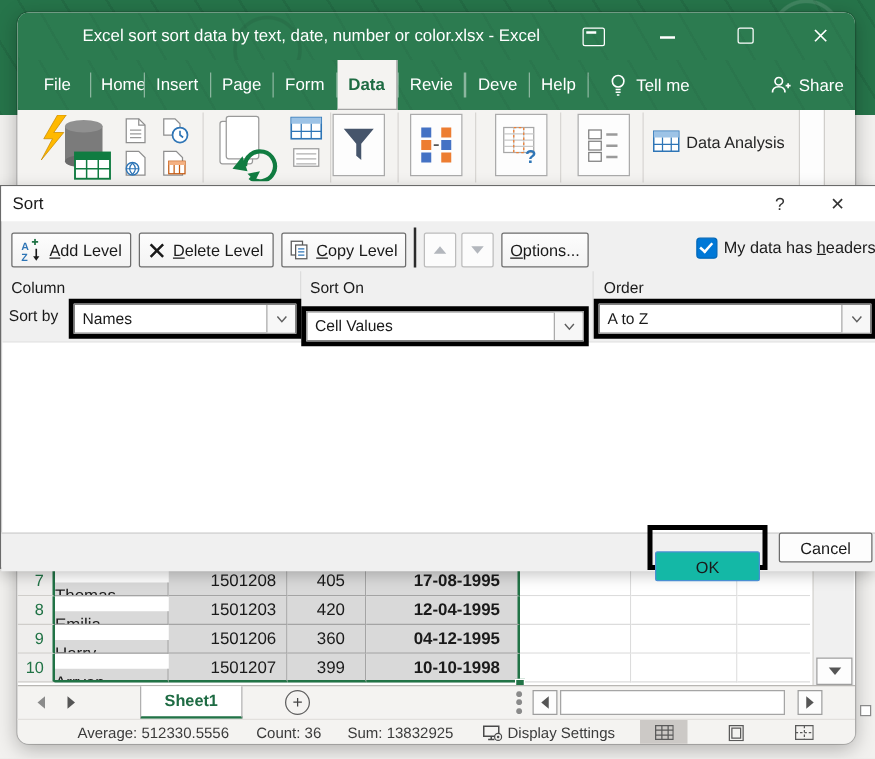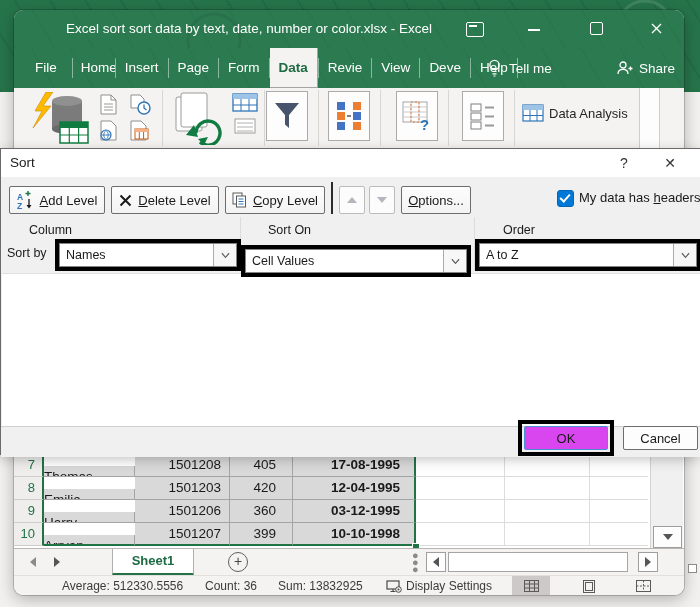--- a/index.html
+++ b/index.html
@@ -53,32 +53,32 @@
   .dlg-close{position:absolute;left:658px;top:3px;width:22px;height:22px;text-align:center;line-height:22px;font-size:14px;color:#333;}
   .dbtn{position:absolute;height:28px;background:linear-gradient(#fdfdfd,#f3f3f3);border:1px solid #6d6d6d;border-radius:2px;
         font-size:13px;color:#1a1a1a;display:flex;align-items:center;justify-content:center;gap:6px;box-sizing:border-box;}
   .dbtn .k{text-decoration:underline;}
   .dbtn.dis{border-color:#bcbcbc;background:#fcfcfc;}
   .tsep{position:absolute;left:330px;top:33px;width:2px;height:32px;background:#2b2b2b;}
   .cb{position:absolute;left:556px;top:41px;width:15px;height:15px;background:#0078d7;border-radius:3px;border:1px solid #0067b8;}
   .cb::after{content:"";position:absolute;left:4px;top:1px;width:4px;height:8px;border:solid #fff;border-width:0 2px 2px 0;transform:rotate(42deg);}
   .cbl{position:absolute;left:578px;top:41px;font-size:13px;color:#1a1a1a;white-space:nowrap;}
   .cbl .k{text-decoration:underline;}
-  .colhdr{position:absolute;top:74px;font-size:12.5px;color:#1a1a1a;margin-left:20px;}
+  .colhdr{position:absolute;top:74px;font-size:12.5px;color:#1a1a1a;}
   .banddiv{position:absolute;top:68px;width:1px;height:54px;background:#dcdcdc;}
   .sortby{position:absolute;left:6px;top:97px;font-size:12.5px;color:#1a1a1a;}
   .anno{position:absolute;border:4px solid #000;box-sizing:border-box;z-index:7;}
   .combo{width:100%;height:100%;background:#fff;border:1px solid #848484;box-sizing:border-box;display:flex;align-items:stretch;}
   .combo .val{flex:1;font-size:12.5px;color:#1a1a1a;line-height:22px;padding-left:6px;white-space:nowrap;overflow:hidden;}
   .combo .drop{width:22px;background:#f7f7f7;border-left:1px solid #ababab;display:flex;align-items:center;justify-content:center;}
   .chev{width:9px;height:9px;}
   .dlg-list{position:absolute;left:1px;top:124px;width:698px;height:153px;background:#fff;border-top:1px solid #e0e0e0;}
   .dlg-foot{position:absolute;left:0;top:277px;width:700px;height:30px;background:#f0f0f0;border-top:1px solid #cfcfcf;}
-  .okbtn{width:100%;height:100%;background:#d946ef;border:1px solid #4a8fd2;border-radius:2px;font-size:13px;color:#1a1a1a;
-         display:flex;align-items:center;justify-content:center;box-sizing:border-box;}
+  .okbtn{width:100%;height:100%;background:#14b8a6;border:1px solid #4a8fd2;border-radius:2px;font-size:13px;color:#1a1a1a;
+         display:flex;align-items:center;justify-content:center;box-sizing:border-box;margin-top:15px;}
   .cancelbtn{position:absolute;left:622px;top:277px;width:75px;height:24px;background:#fdfdfd;border:1px solid #6d6d6d;border-radius:2px;
          font-size:13px;color:#1a1a1a;display:flex;align-items:center;justify-content:center;box-sizing:border-box;z-index:6;}
   
   .grid{position:absolute;left:0;top:440px;width:670px;height:98px;background:#fff;}
   .grow{position:absolute;left:0;width:636px;height:23px;display:flex;}
   .cell{box-sizing:border-box;font-size:13.5px;color:#1a1a1a;line-height:22px;white-space:nowrap;overflow:hidden;}
   .rh{width:30px;background:#efeeed;color:#217346;text-align:right;padding-right:7px;border-right:2px solid #217346;border-bottom:1px solid #cfcdca;font-size:13px;}
   .sel{background:#d9d9d9;border-right:1px solid #a4a4a4;border-bottom:1px solid #a4a4a4;}
   .c-name{width:91px;padding-left:0;margin-top:12px;}
   .c-id{width:95px;text-align:right;padding-right:8px;}
@@ -142,21 +142,20 @@
       <div class="tab">Insert</div>
       <div class="tdiv"></div>
       <div class="tab">Page</div>
       <div class="tdiv"></div>
       <div class="tab">Form</div>
       <div class="tdiv"></div>
       <div class="tab sel">Data</div>
       <div class="tdiv"></div>
       <div class="tab">Revie</div>
       <div class="tdiv"></div>
-      <div class="tab">View</div>
       <div class="tdiv"></div>
       <div class="tab">Deve</div>
       <div class="tdiv"></div>
       <div class="tab">Help</div>
       <div class="tdiv"></div>
 
       <div class="tellme">
         <svg width="13" height="19" viewBox="0 0 13 19">
           <circle cx="6.5" cy="6" r="4.6" fill="none" stroke="#fff" stroke-width="1.3"></circle>
           <path d="M4.5 12.5h4 M4.5 14.8h4 M5.5 17h2" stroke="#fff" stroke-width="1.2" fill="none"></path>
@@ -309,21 +308,21 @@
         <div class="cell sel c-date">12-04-1995</div>
         <div class="cell emp e1"></div>
         <div class="cell emp e2"></div>
         <div class="cell emp e3"></div>
       </div>
       <div class="grow" style="top:50px">
         <div class="cell rh">9</div>
         <div class="cell sel c-name">Harry</div>
         <div class="cell sel c-id">1501206</div>
         <div class="cell sel c-num">360</div>
-        <div class="cell sel c-date">03-12-1995</div>
+        <div class="cell sel c-date">04-12-1995</div>
         <div class="cell emp e1"></div>
         <div class="cell emp e2"></div>
         <div class="cell emp e3"></div>
       </div>
       <div class="grow lastrow" style="top:73px">
         <div class="cell rh">10</div>
         <div class="cell sel c-name">Arryan</div>
         <div class="cell sel c-id">1501207</div>
         <div class="cell sel c-num">399</div>
         <div class="cell sel c-date">10-10-1998</div>

